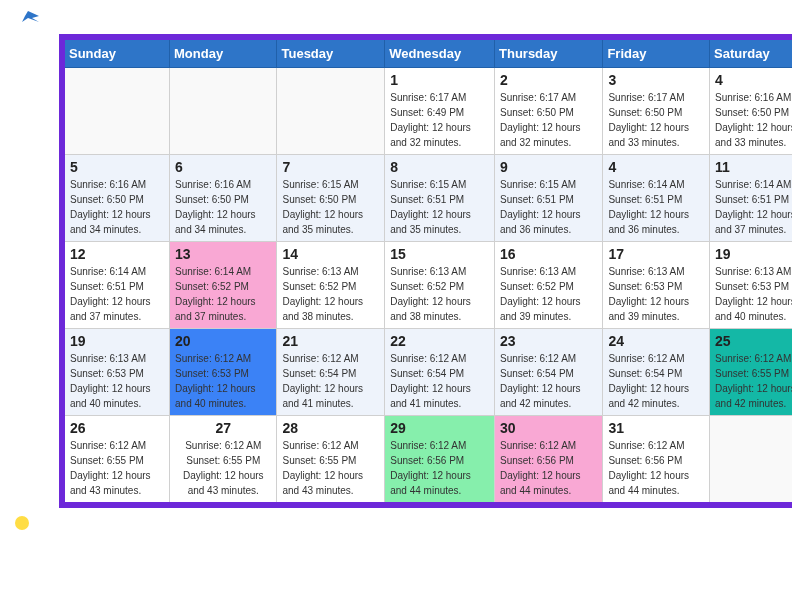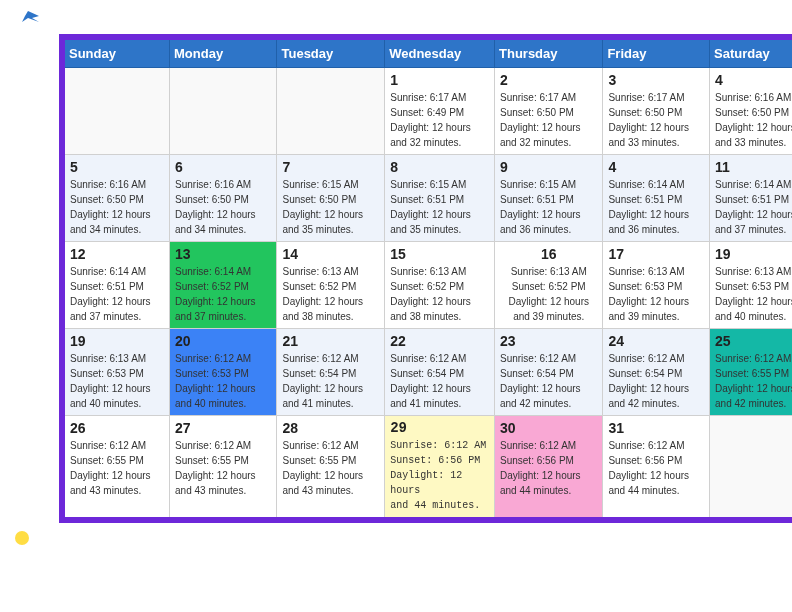--- a/index.html
+++ b/index.html
@@ -187,33 +187,33 @@
           <td style="background: rgb(238, 243, 251);">
             <span class="day-num">11</span>
             <div class="day-info">Sunrise: 6:14 AM<br>Sunset: 6:51 PM<br>Daylight: 12 hours<br>and 37 minutes.</div>
           </td>
         </tr>
         <tr>
           <td style="background: rgb(255, 255, 255);">
             <span class="day-num">12</span>
             <div class="day-info">Sunrise: 6:14 AM<br>Sunset: 6:51 PM<br>Daylight: 12 hours<br>and 37 minutes.</div>
           </td>
-          <td style="background: #22c55e;">
+          <td style="background: #f9a8d4;">
             <span class="day-num">13</span>
             <div class="day-info">Sunrise: 6:14 AM<br>Sunset: 6:52 PM<br>Daylight: 12 hours<br>and 37 minutes.</div>
           </td>
           <td style="background: rgb(255, 255, 255);">
             <span class="day-num">14</span>
             <div class="day-info">Sunrise: 6:13 AM<br>Sunset: 6:52 PM<br>Daylight: 12 hours<br>and 38 minutes.</div>
           </td>
           <td style="background: rgb(255, 255, 255); border-radius: 28px;">
             <span class="day-num">15</span>
             <div class="day-info">Sunrise: 6:13 AM<br>Sunset: 6:52 PM<br>Daylight: 12 hours<br>and 38 minutes.</div>
           </td>
-          <td style="background: rgb(255, 255, 255); text-align: center;">
+          <td style="background: rgb(255, 255, 255);">
             <span class="day-num">16</span>
             <div class="day-info">Sunrise: 6:13 AM<br>Sunset: 6:52 PM<br>Daylight: 12 hours<br>and 39 minutes.</div>
           </td>
           <td style="background: rgb(255, 255, 255);">
             <span class="day-num">17</span>
             <div class="day-info">Sunrise: 6:13 AM<br>Sunset: 6:53 PM<br>Daylight: 12 hours<br>and 39 minutes.</div>
           </td>
           <td style="background: rgb(255, 255, 255);">
             <span class="day-num">19</span>
             <div class="day-info">Sunrise: 6:13 AM<br>Sunset: 6:53 PM<br>Daylight: 12 hours<br>and 40 minutes.</div>
@@ -247,29 +247,29 @@
           <td style="background: #14b8a6;">
             <span class="day-num">25</span>
             <div class="day-info">Sunrise: 6:12 AM<br>Sunset: 6:55 PM<br>Daylight: 12 hours<br>and 42 minutes.</div>
           </td>
         </tr>
         <tr>
           <td style="background: rgb(255, 255, 255);">
             <span class="day-num">26</span>
             <div class="day-info">Sunrise: 6:12 AM<br>Sunset: 6:55 PM<br>Daylight: 12 hours<br>and 43 minutes.</div>
           </td>
-          <td style="background: rgb(255, 255, 255);">
+          <td style="background: rgb(255, 255, 255); text-align: center;">
             <span class="day-num">27</span>
             <div class="day-info">Sunrise: 6:12 AM<br>Sunset: 6:55 PM<br>Daylight: 12 hours<br>and 43 minutes.</div>
           </td>
           <td style="background: rgb(255, 255, 255);">
             <span class="day-num">28</span>
             <div class="day-info">Sunrise: 6:12 AM<br>Sunset: 6:55 PM<br>Daylight: 12 hours<br>and 43 minutes.</div>
           </td>
-          <td style="background: #fef9c3; font-family: Liberation Mono, monospace;">
+          <td style="background: #86efac;">
             <span class="day-num">29</span>
             <div class="day-info">Sunrise: 6:12 AM<br>Sunset: 6:56 PM<br>Daylight: 12 hours<br>and 44 minutes.</div>
           </td>
           <td style="background: #f9a8d4;">
             <span class="day-num">30</span>
             <div class="day-info">Sunrise: 6:12 AM<br>Sunset: 6:56 PM<br>Daylight: 12 hours<br>and 44 minutes.</div>
           </td>
           <td style="background: rgb(255, 255, 255);">
             <span class="day-num">31</span>
             <div class="day-info">Sunrise: 6:12 AM<br>Sunset: 6:56 PM<br>Daylight: 12 hours<br>and 44 minutes.</div>

